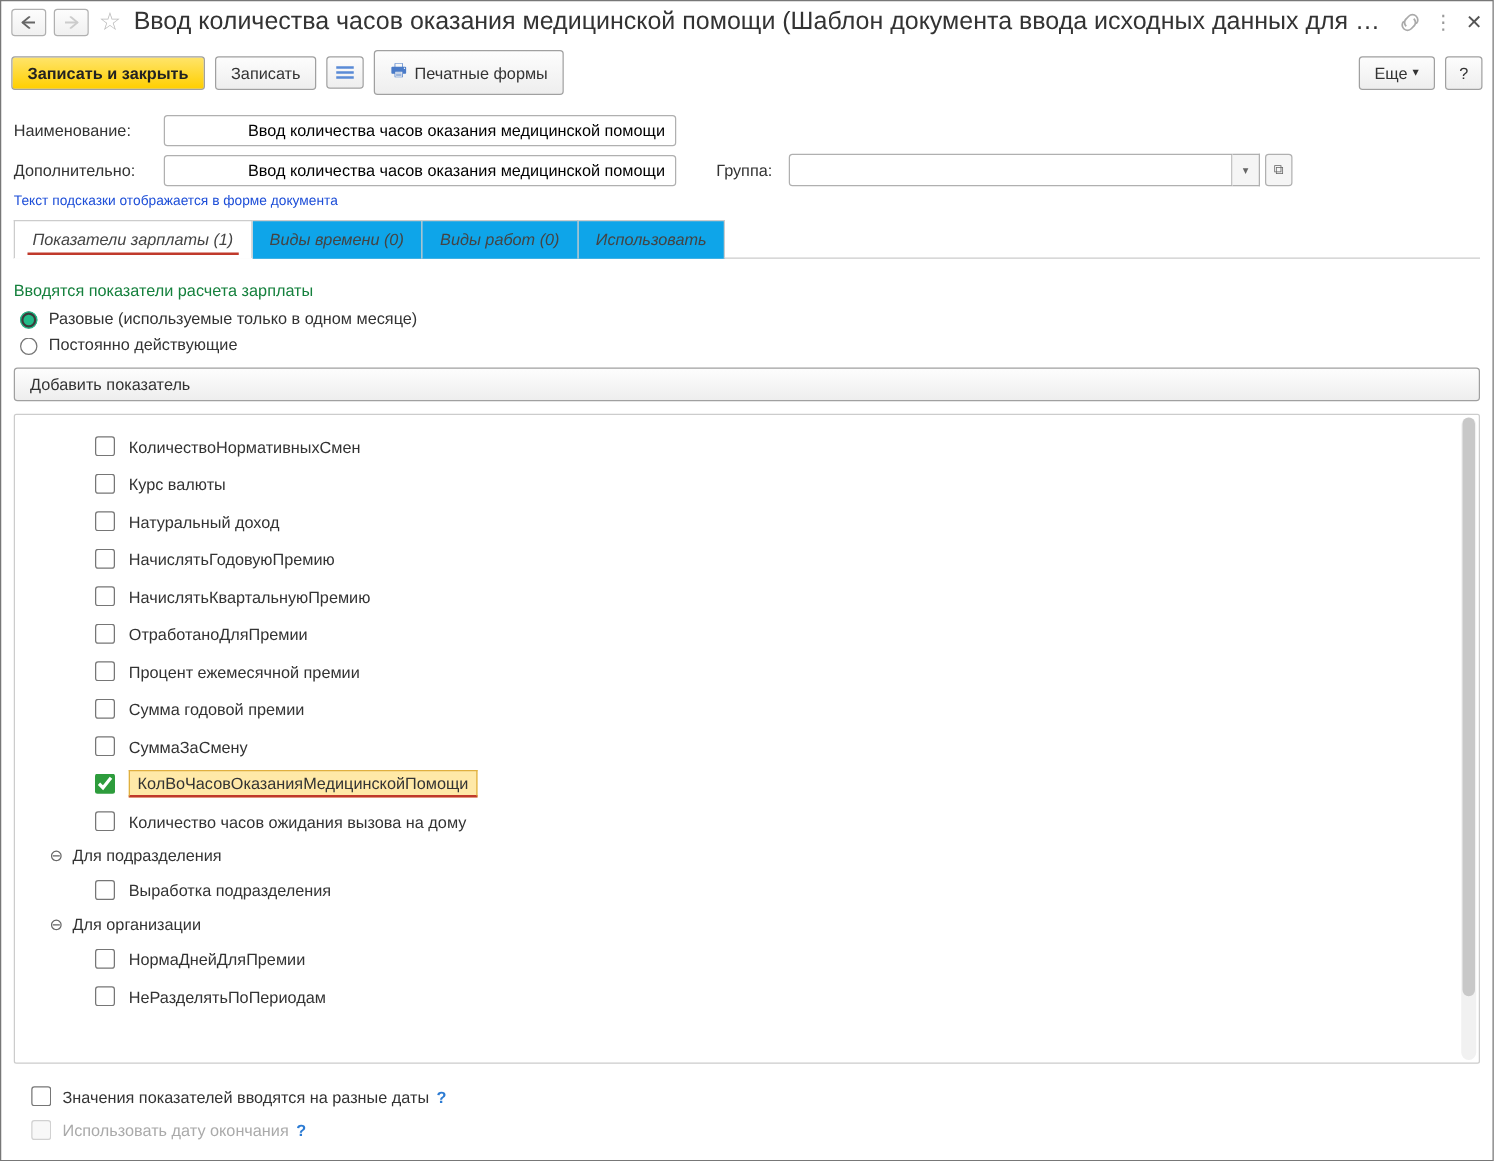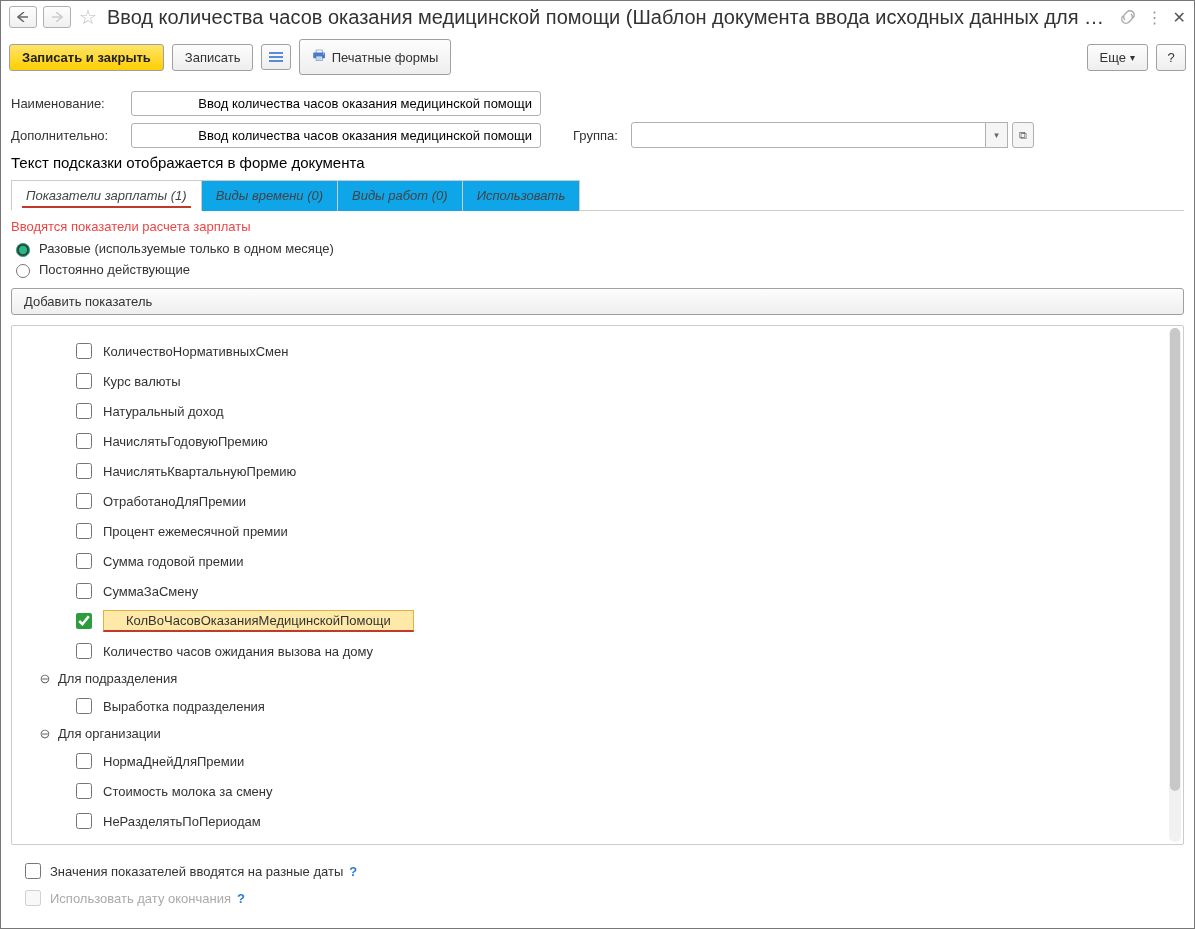--- a/index.html
+++ b/index.html
@@ -31,41 +31,41 @@
   .input-pred { width: 410px; }
   .input-group { width: 355px; }
   .input-hint { width: 382px; border-top-right-radius:0; border-bottom-right-radius:0;}
   .hint-btn { width:26px; height:26px; border:1px solid #b0b0b0; border-left:none; border-radius:0 3px 3px 0; background:#f5f5f5; cursor:pointer; display:flex; align-items:center; justify-content:center; }
   .sel-btn { width:22px; height:26px; border:1px solid #b0b0b0; background:#f5f5f5; display:flex; align-items:center; justify-content:center; cursor:pointer;}
   .sel-btn.first { border-left:none; }
   .sel-btn + .sel-btn { margin-left:4px; border-radius:3px;}
   .input-group-wrap { display:flex; }
   .input-group { border-top-right-radius:0; border-bottom-right-radius:0;}
 
-  .hint-text { color:#000000; font-size:15px; margin:4px 0 8px 0;}
+  .hint-text { color:#1d4ed8; font-size:11px; margin:4px 0 8px 0;}
 
   .tabs { display:flex; border-bottom:1px solid #ccc; margin-top:6px;font-style:italic;}
   .tab { padding:7px 14px; border:1px solid #ccc; border-bottom:none; background:#0ea5e9; margin-right:-1px; cursor:pointer; position:relative; top:1px; color:#444; }
   .tab.active { background:#fff; border-bottom:1px solid #fff; z-index:2;}
   .tab .underline { position:absolute; left:10px; right:10px; bottom:2px; height:2px; background:#c0392b; display:none;}
   .tab.underlined .underline { display:block; }
 
   .tabbody { border:0; padding:8px 0 0 0;}
-  .green-caption { color:#ef4444; margin:0 0 6px 0;}
+  .green-caption { color:#15803d; margin:10px 0 6px 0;}
   .radio-row { display:flex; align-items:center; gap:6px; margin:4px 0;}
   .radio { width:14px; height:14px; accent-color:#2b8; }
   .add-btn-row { margin:10px 0;}
   .list-container { border:1px solid #ccc; border-radius:2px; height:520px; position:relative; margin-top:2px;}
   .list-scroll { position:absolute; left:0; right:0; top:0; bottom:0; overflow-y:auto;}
   .list-inner { padding:10px 10px 10px 10px;}
   .item-row { display:flex; align-items:center; gap:8px; padding:4px 0 4px 50px;}
   .group-row { display:flex; align-items:center; gap:6px; padding:5px 0 5px 16px; color:#333;}
   .cbx { width:16px; height:16px; accent-color:#2d9c3c; cursor:pointer;}
   .item-label { cursor:default; }
-  .highlighted { background:#ffe9a8; border:1px solid #e0b040; padding:2px 22px; border-bottom:2px solid #c0392b;}
+  .highlighted { background:#ffe9a8; border:1px solid #e0b040; padding:2px 6px; border-bottom:2px solid #c0392b;}
   .minus { color:#666; font-size:13px; width:14px; text-align:center; cursor:pointer;}
 
   .scrollbar { position:absolute; right:2px; top:2px; bottom:2px; width:12px; background:#f1f1f1; border-radius:6px;}
   .scrollbar-thumb { position:absolute; left:1px; right:1px; top:0; height:90%; background:#c8c8c8; border-radius:6px;}
 
   .footer { padding:10px 10px;}
   .footer-row { display:flex; align-items:center; gap:6px; margin:5px 0;}
   .help-icon { color:#2c7bd3; font-weight:bold; cursor:pointer;}
   .disabled-text { color:#aaa; }
 
@@ -236,24 +236,20 @@
           <div class="group-row">
               <span class="minus">⊖</span>
               <span>Для организации</span>
             </div>
           <div class="item-row">
               <input type="checkbox" class="cbx" style="">
               <span class="item-label">НормаДнейДляПремии</span>
             </div>
           <div class="item-row">
               <input type="checkbox" class="cbx" style="">
-              <span class="item-label">Стоимость молока за смену</span>
-            </div>
-          <div class="item-row">
-              <input type="checkbox" class="cbx" style="">
               <span class="item-label">НеРазделятьПоПериодам</span>
             </div>
 
         </div>
       </div>
       <div class="scrollbar">
         <div class="scrollbar-thumb"></div>
       </div>
     </div>
 

